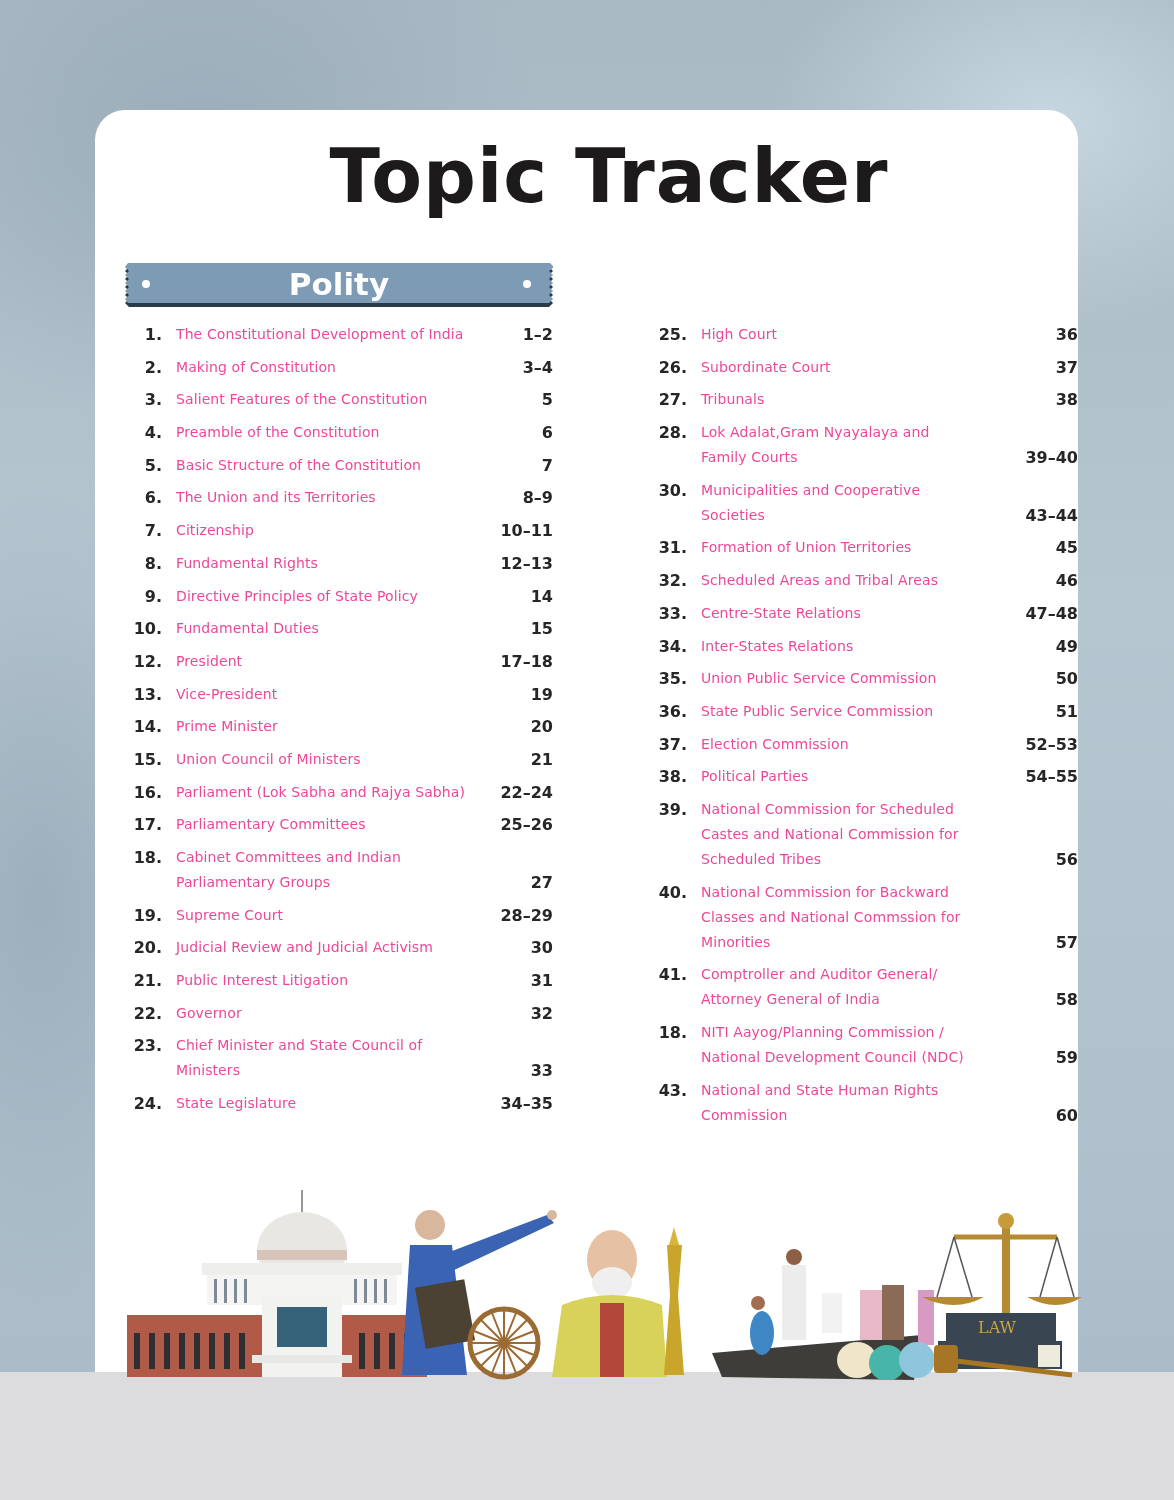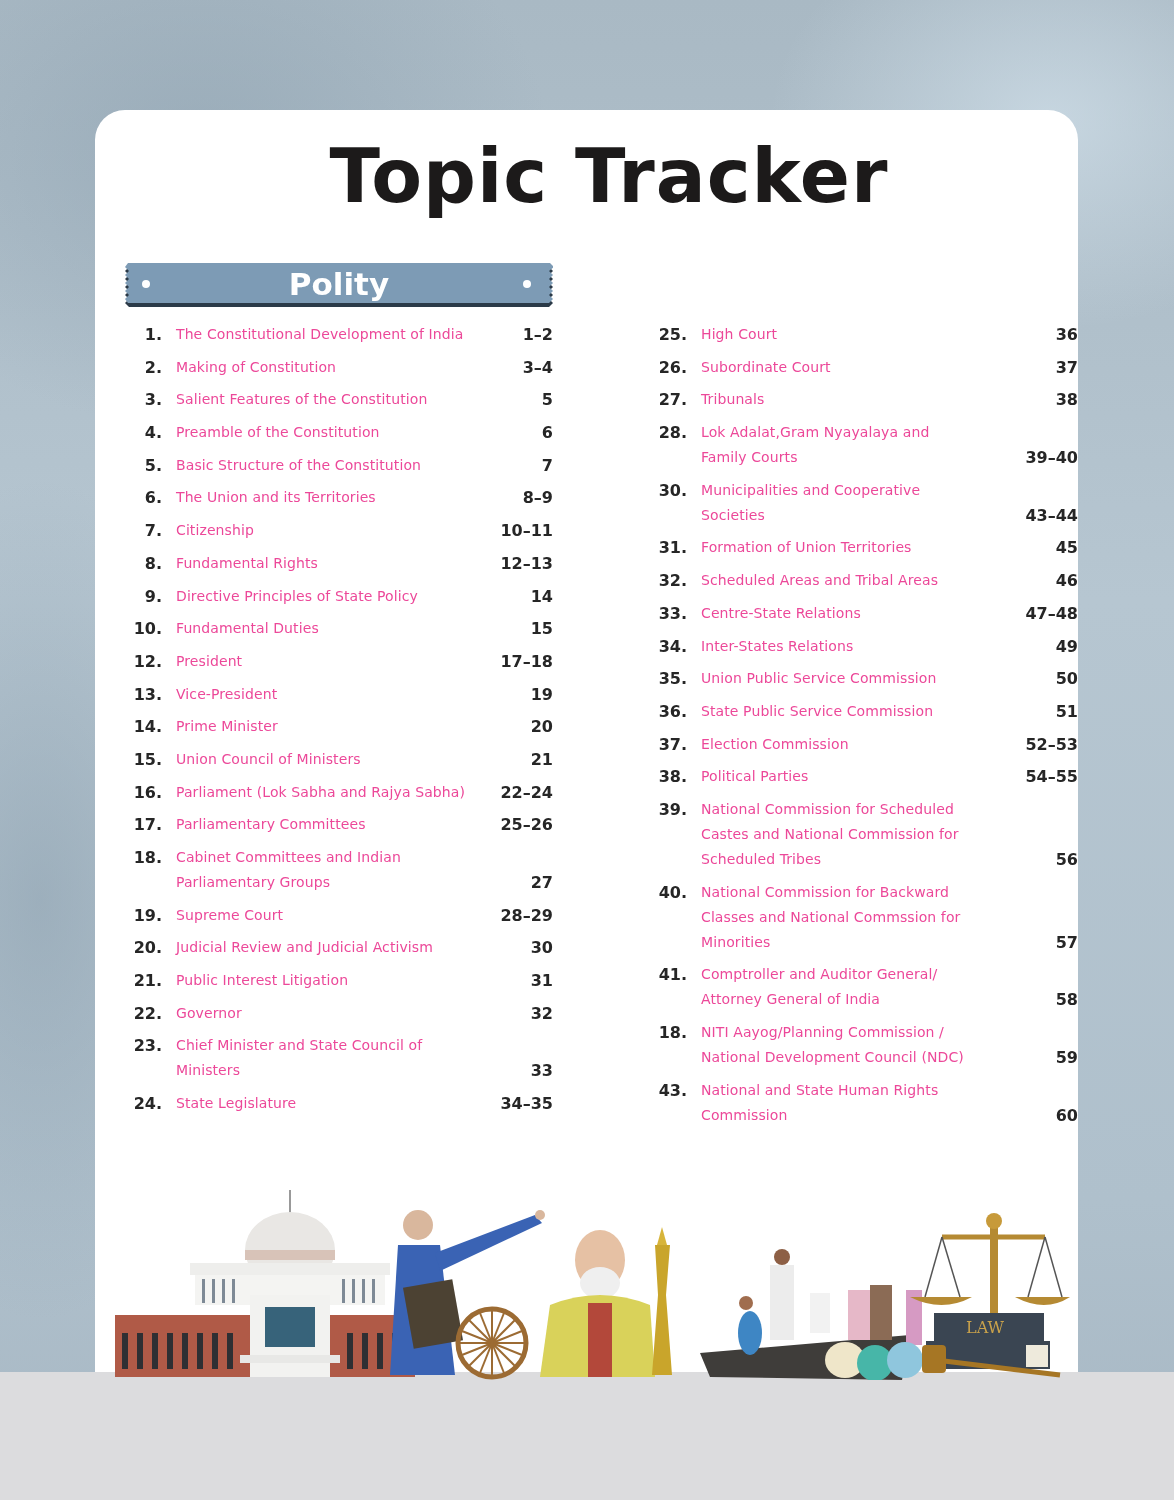--- a/index.html
+++ b/index.html
@@ -69,21 +69,21 @@
       font-size: 14px;
       color: #ec4899;
       letter-spacing: 0.1px;
     }
     .row .page {
       flex: 0 0 auto; text-align: left;
       font-weight: bold; color: #262626; font-size: 16px;
       padding-left: 6px;
     }
     .illustrations {
-      position: absolute; left: 110px; top: 1185px; width: 960px; height: 195px;
+      position: absolute; left: 122px; top: 1185px; width: 960px; height: 195px;
     }
   </style>
 </head>
 <body>
 
 <div class="bottom-band"></div>
 
 <div class="card"></div>
 
 <h1 class="title">Topic Tracker</h1>

